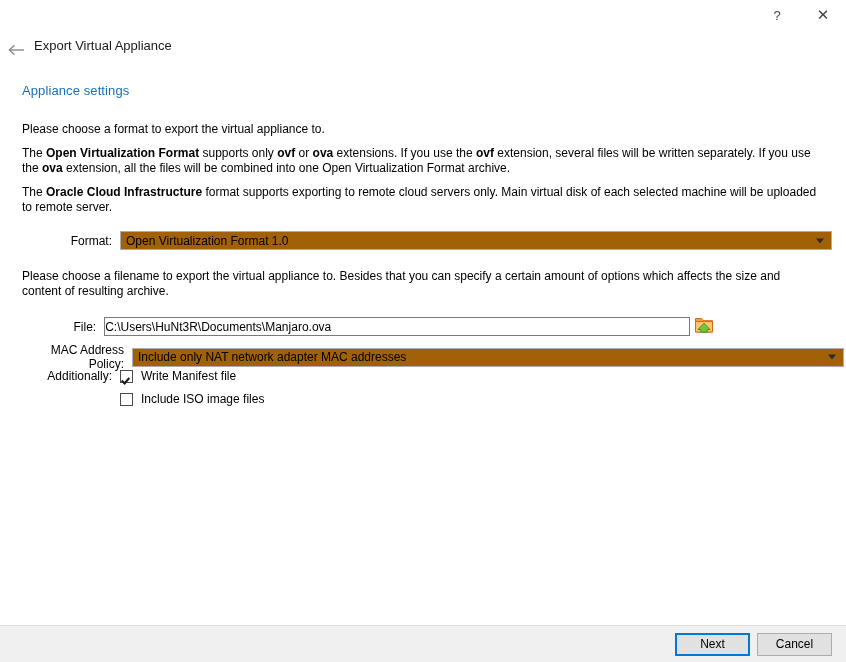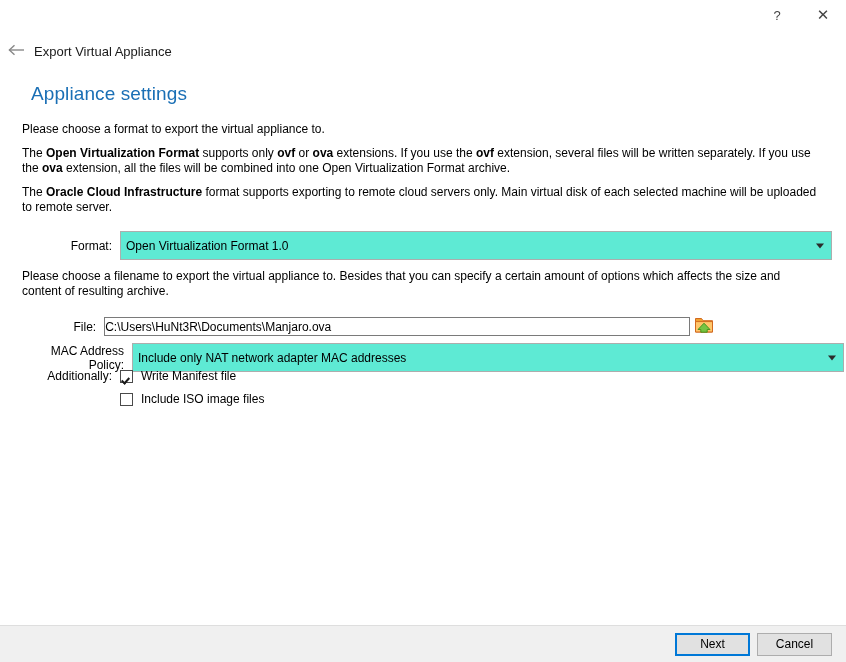--- a/index.html
+++ b/index.html
@@ -39,44 +39,43 @@
   .tb-close { right: 0; font-size: 15px; }
 
   
   .header-row {
     position: absolute;
     top: 38px;
     left: 0;
     right: 16px;
     height: 26px;
     display: flex;
-    align-items: center;
+    align-items: flex-start;
   }
   .back-arrow {
     width: 34px;
     height: 26px;
     display: flex;
     align-items: center;
     justify-content: center;
     cursor: default;
   }
   .wizard-title {
     font-size: 13px;
     color: #1a1a1a;
     margin-left: 0px;
   }
 
   .page-title {
     position: absolute;
     top: 83px;
     left: 22px;
-    font-size: 19px;
+    font-size: 13px;
     color: #1a6fb5;
     letter-spacing: 0.1px;
-    margin-left: 9px;
   }
 
   
   .para {
     position: absolute;
     left: 22px;
     width: 800px;
     font-size: 12px;
     line-height: 15px;
     color: #000;
@@ -98,22 +97,22 @@
     width: 120px;
     text-align: right;
     padding-right: 8px;
     font-size: 12px;
     color: #000;
     box-sizing: border-box;
   }
 
   .combo {
     position: relative;
-    height: 29px;
-    background: #5eead4;
+    height: 19px;
+    background: #a16207;
     border: 1px solid #adadad;
     box-sizing: border-box;
     display: flex;
     align-items: center;
     font-size: 12px;
     color: #000;
     padding-left: 5px;
     cursor: default;
   }
   .combo .caret {

